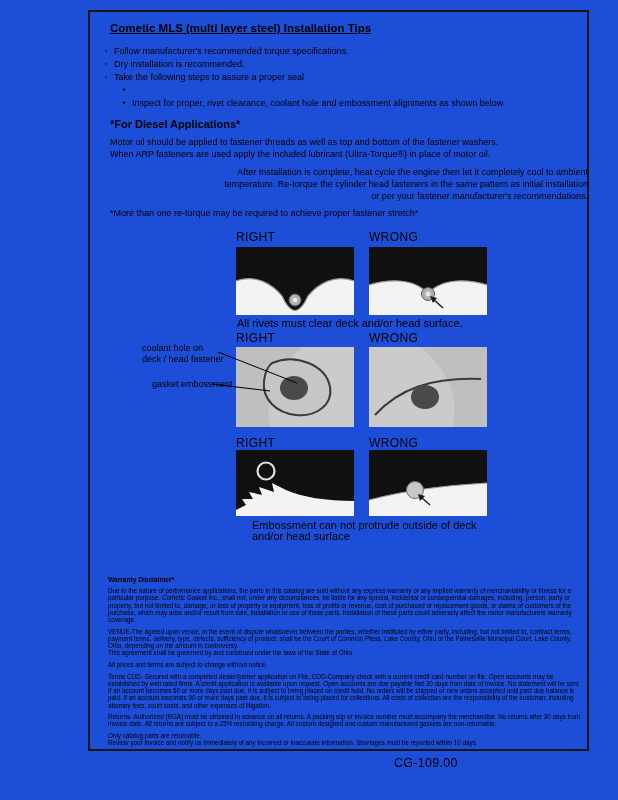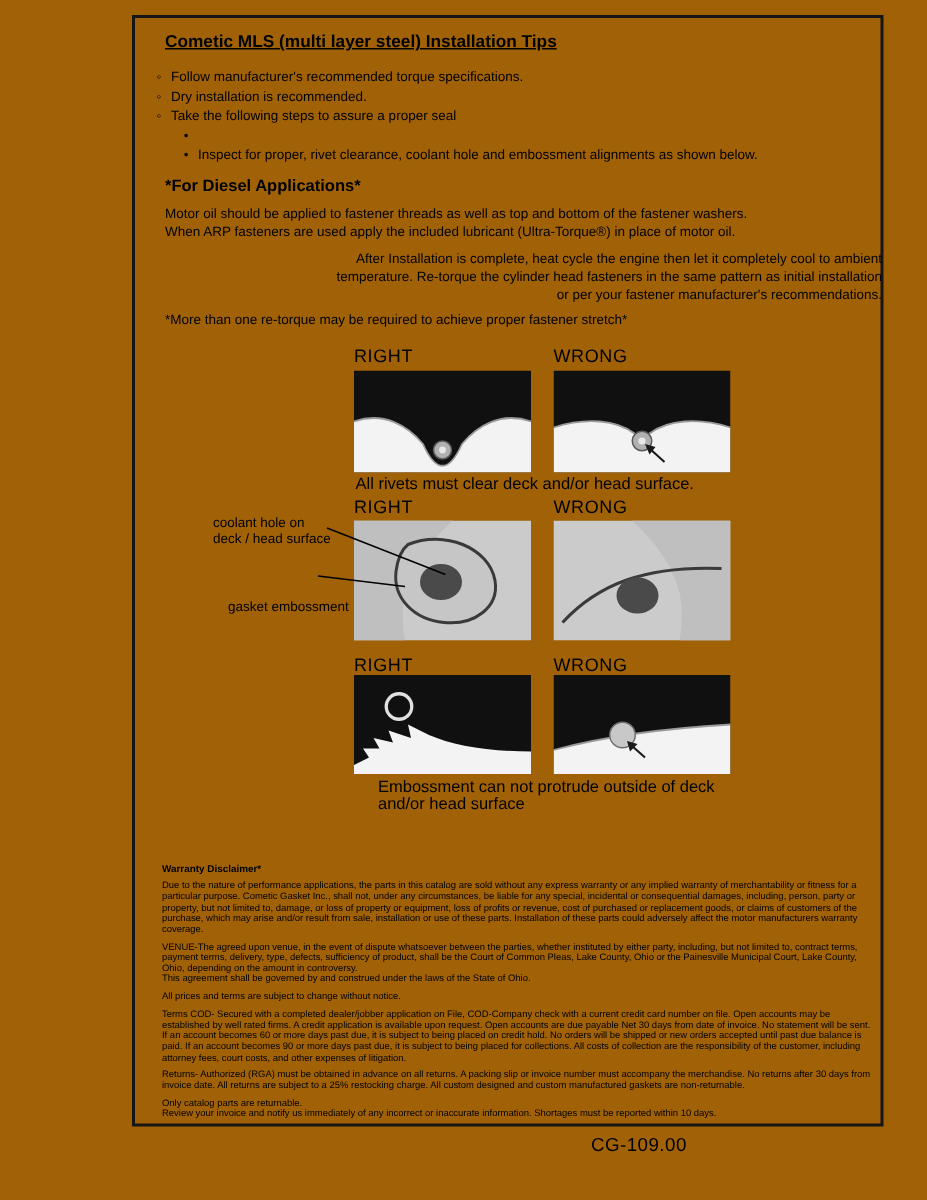--- a/index.html
+++ b/index.html
@@ -1,16 +1,16 @@
 <!DOCTYPE html>
 <html><head>
 <meta charset="utf-8">
 <style>
   html,body{margin:0;padding:0;background:#fff;}
-  .page{position:relative;width:618px;height:800px;background:#a16207;
+  .page{position:relative;width:618px;height:800px;background:#1d4ed8;
         font-family:"Liberation Sans",sans-serif;color:#000;overflow:hidden;}
   .abs{position:absolute;}
   .frame{left:88px;top:10px;width:497px;height:737px;border:2px solid #161616;}
 
   .title{left:110px;top:22px;font-size:11.5px;font-weight:bold;text-decoration:underline;white-space:nowrap;}
 
   .tips{left:102px;top:45px;font-size:9px;line-height:13px;}
   .tip{display:flex;gap:4px;white-space:nowrap;}
   .tip .b{width:8px;text-align:center;}
   .tip.sub{margin-left:18px;}
@@ -34,21 +34,21 @@
   .pos-r2-right{left:236px;top:331px;} .pos-r2-wrong{left:369px;top:331px;}
   .pos-i2-right{left:236px;top:347px;} .pos-i2-wrong{left:369px;top:347px;}
   .cap2{left:237px;top:430px;}
 
   .pos-r3-right{left:236px;top:436px;} .pos-r3-wrong{left:369px;top:436px;}
   .pos-i3-right{left:236px;top:450px;} .pos-i3-wrong{left:369px;top:450px;}
   .cap3{left:252px;top:520px;}
 
   .callout{font-size:9px;line-height:11px;}
   .callout1{left:142px;top:343px;}
-  .callout2{left:119px;top:399px;padding-left:33px;}
+  .callout2{left:119px;top:379px;padding-left:33px;}
   .leaders{left:204px;top:345px;}
 
   .legal{left:108px;top:576px;width:474px;font-size:6.3px;line-height:7.2px;}
   .legal-heading{font-weight:bold;font-size:6.6px;margin:0 0 4px 0;}
   .legal p{margin:0 0 4.5px 0;}
 
   .footer-code{left:394px;top:756px;font-size:12.5px;letter-spacing:.3px;}
 </style>
 </head>
 <body>
@@ -128,21 +128,21 @@
   <div class="abs dimg pos-i2-wrong">
     <svg viewBox="0 0 118 80" width="118" height="80">
       <rect width="118" height="80" fill="#cbcbcb"></rect>
       <path d="M118,0 L52,0 C70,16 80,32 84,48 C86,58 86,68 84,80 L118,80 Z" fill="#bfbfbf"></path>
       <path d="M6,68 C30,42 62,30 112,32" fill="none" stroke="#3a3a3a" stroke-width="2"></path>
       <ellipse cx="56" cy="50" rx="14" ry="12" fill="#4a4a4a"></ellipse>
     </svg>
   </div>
 
   <div class="abs callout preline callout1">coolant hole on
-deck / head surface</div>
+deck / head fastener</div>
   <div class="abs callout callout2">gasket embossment</div>
   <svg class="abs leaders" width="100" height="55">
     <line x1="14" y1="7" x2="93" y2="38" stroke="#000" stroke-width="1"></line>
     <line x1="8" y1="39" x2="66" y2="46" stroke="#000" stroke-width="1"></line>
   </svg>
 
 
   <div class="abs dlabel pos-r3-right">RIGHT</div>
   <div class="abs dlabel pos-r3-wrong">WRONG</div>
 

